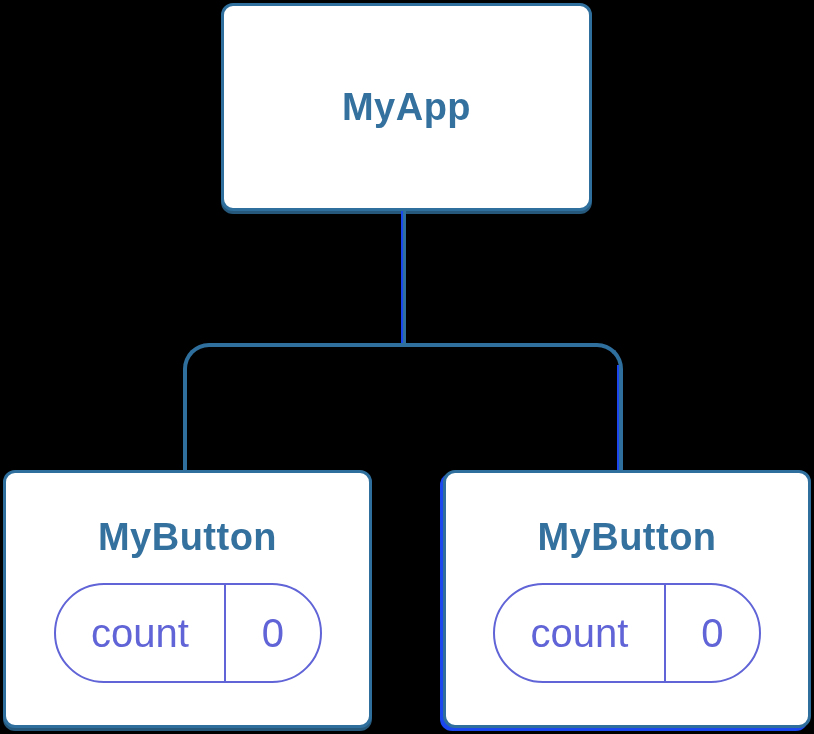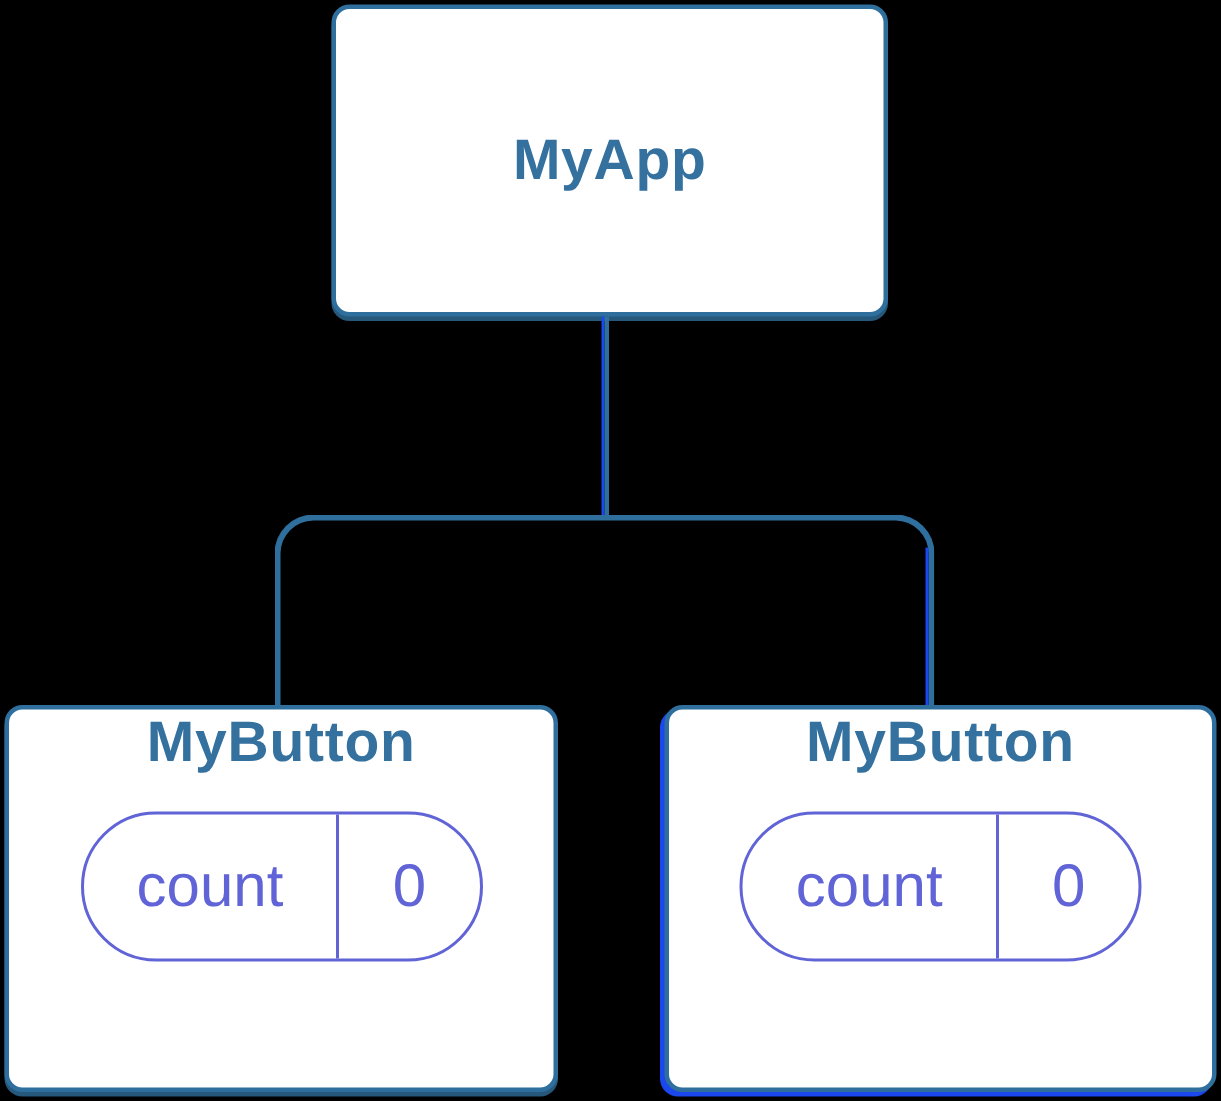--- a/index.html
+++ b/index.html
@@ -29,20 +29,21 @@
   }
   .node.root {
     left: 221px; top: 3px;
     width: 371px; height: 208px;
     justify-content: center;
     box-shadow: 0 3px 0 #26587b;
   }
   .node.child {
     top: 470px;
     height: 258px;
+    padding-top: 42px;
     justify-content: flex-start;
     box-shadow: 0 3px 0 #26587b;
     align-items: center;
   }
   .node.child.left  { left: 3px;   width: 369px; }
   .node.child.right { left: 443px; width: 368px; box-shadow: -3px 3px 0 #1a47ee; }
   .node-label {
     color: #35719f;
     font-size: 38px;
     font-weight: 600;

